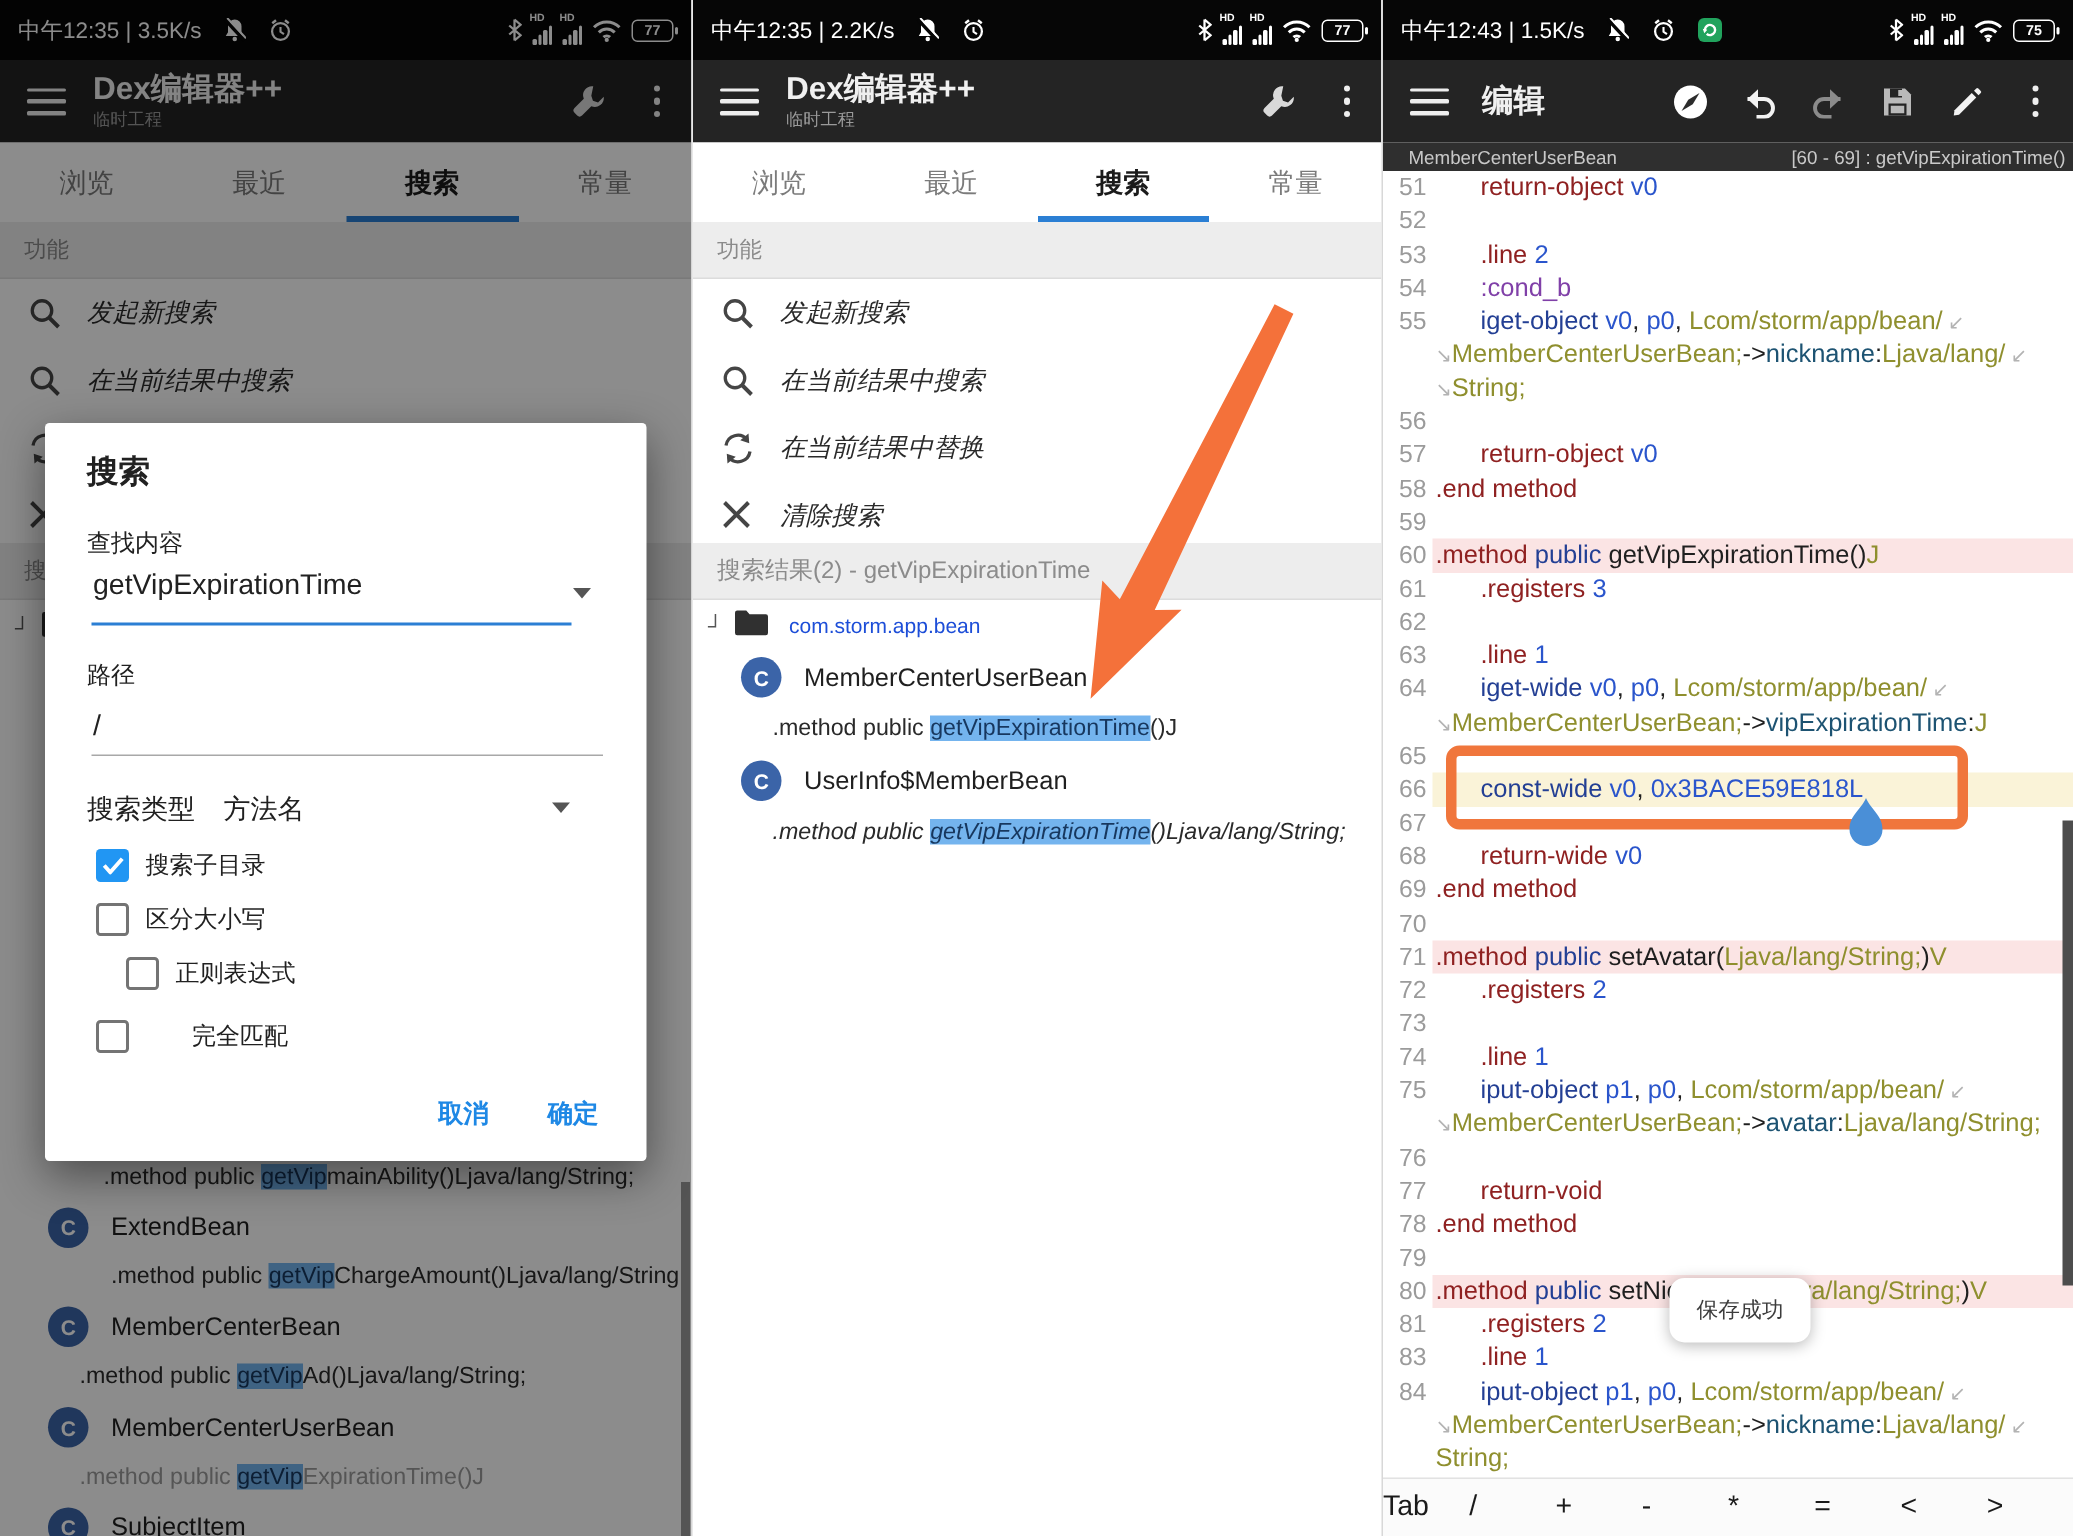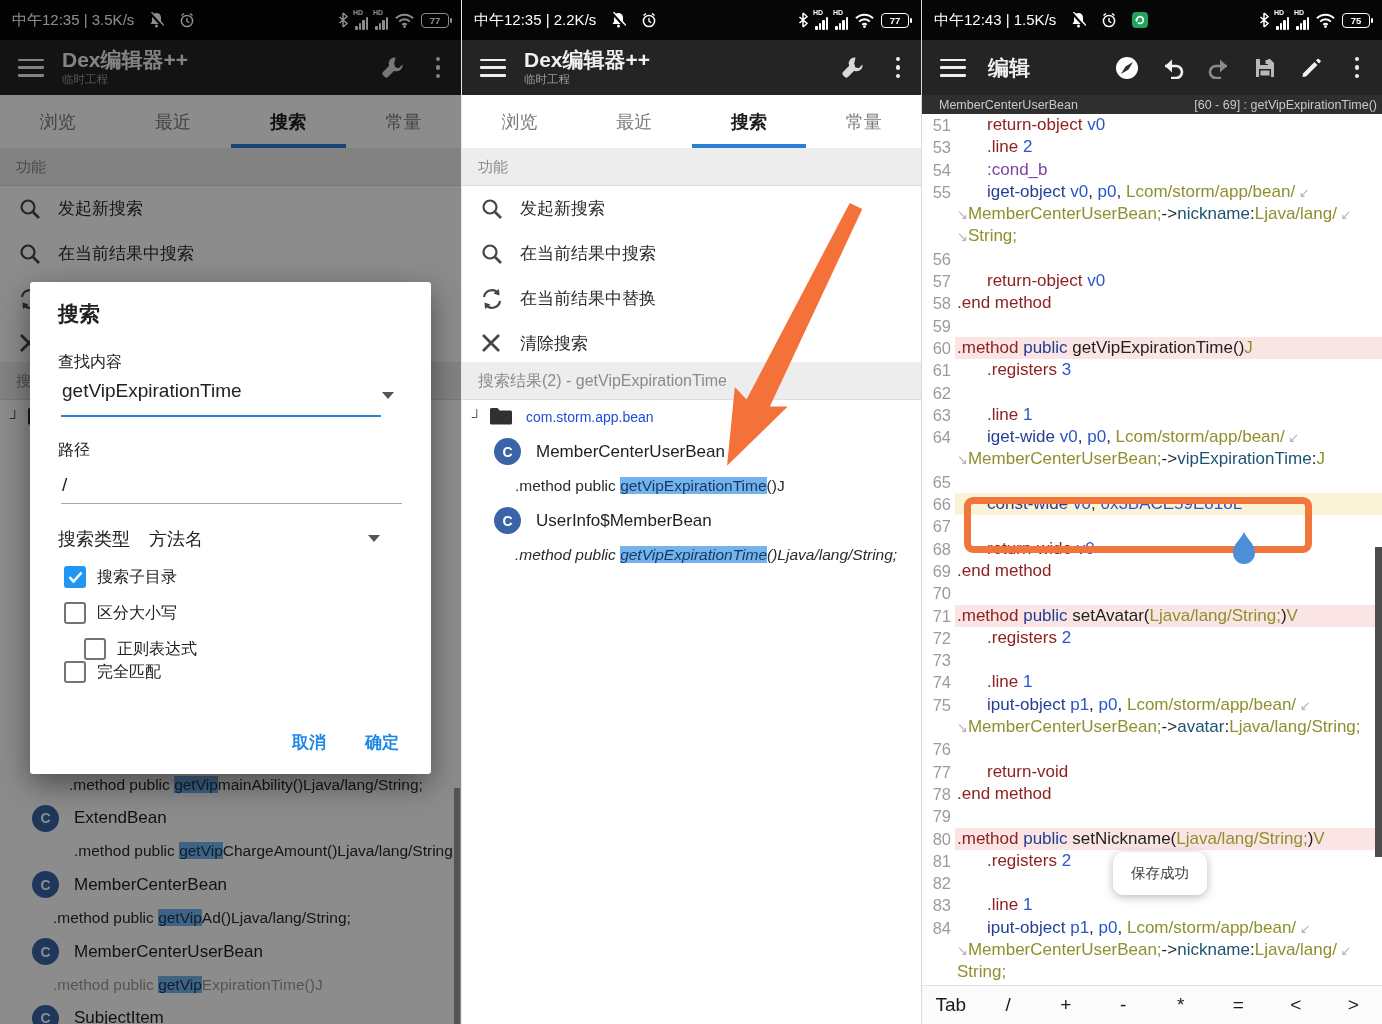--- a/index.html
+++ b/index.html
@@ -39,21 +39,21 @@
   
   .tabs { position:absolute; top:95px; left:0; right:0; height:53px; background:#fff; display:flex; }
   .tab { flex:1; display:flex; align-items:center; justify-content:center; font-size:18px; color:#7b7b7b; position:relative; }
   .tab.active { color:#1b1b1b; font-weight:bold; }
   .tab.active:after { content:""; position:absolute; left:0; right:0; bottom:0; height:4px; background:#2b7fd4; }
 
   
   .sechdr { position:absolute; left:0; right:0; height:38px; background:#ededed; color:#8b8b8b;
     font-size:15px; line-height:38px; padding-left:16px; border-bottom:1px solid #dcdcdc; }
   .menu { position:absolute; left:0; right:0; }
-  .mrow { height:45px; display:flex; align-items:center; }
+  .mrow { height:45px; display:flex; align-items:center;font-style:italic; }
   .mrow .mic { width:24px; height:24px; margin-left:18px; flex:none; }
   .mrow .mlb { margin-left:16px; font-size:17px; color:#2a2a2a; }
 
   
   .rrow { display:flex; align-items:center; }
   .rrow .expand { width:14px; margin-left:10px; color:#555; font-size:14px; }
   .rrow .cicon { width:27px; height:27px; border-radius:50%; background:#3b64a8; color:#fff; font-size:14px;
     font-weight:bold; display:flex; align-items:center; justify-content:center; flex:none; }
   .pkgname { margin-left:14px; font-size:14px; color:#1d4ed8; }
   .clsname { margin-left:15px; font-size:17px; color:#1f1f1f; }
@@ -93,21 +93,21 @@
   .tk-r { color:#8f2121; } .tk-k { color:#233f94; } .tk-b { color:#2a55cc; }
   .tk-t { color:#8f8f2e; } .tk-f { color:#1d5372; } .tk-l { color:#8040a8; }
   .tk-s { color:#1f1f1f; } .tk-w { color:#b3b3b3; font-size:13px; }
   .selbox { position:absolute; left:42px; top:497px; width:348px; height:56px; border:7px solid #f0763c; border-radius:9px; z-index:8; }
   .drop { position:absolute; left:308px; top:531px; z-index:9; }
   .codescroll { position:absolute; left:453px; top:547px; width:7px; height:310px; background:#4d4d4d; z-index:7; }
   .toast { position:absolute; left:191px; top:852px; background:#fff; border-radius:10px; padding:12px 18px;
     box-shadow:0 2px 10px rgba(0,0,0,.28); font-size:14.5px; color:#3c3c3c; z-index:10; }
   .symbar { position:absolute; top:985px; left:0; right:0; height:39px; background:#fbfbfb; border-top:1px solid #e2e2e2;
     display:flex; align-items:center; z-index:11; }
-  .sym { flex:1; text-align:center; font-size:19px; color:#1a1a1a; }
+  .sym { flex:1; text-align:left; font-size:19px; color:#1a1a1a; }
   .leftscroll { position:absolute; left:454px; top:788px; width:6px; height:236px; background:#9a9a9a; z-index:1; }
   .arrow-svg { position:absolute; inset:0; z-index:4; pointer-events:none; }
 </style>
 </head>
 <body>
 
 <div class="screen">
 
   <div class="panel" id="pL">
     <div class="statusbar">
@@ -294,21 +294,21 @@
             <span class="cblabel">搜索子目录</span>
           </div>
           <div class="cbrow" style="top: 316px;">
             <span class="cbbox off"></span>
             <span class="cblabel">区分大小写</span>
           </div>
           <div class="cbrow" style="top: 352px; padding-left: 20px;">
             <span class="cbbox off"></span>
             <span class="cblabel">正则表达式</span>
           </div>
-          <div class="cbrow" style="top: 375px;">
+          <div class="cbrow" style="top: 394px; gap: 31px;">
             <span class="cbbox off"></span>
             <span class="cblabel">完全匹配</span>
           </div>
         </div>
       <div class="dlg-btn" style="left:248px">取消</div>
       <div class="dlg-btn" style="left:321px">确定</div>
     </div>
   </div>
 
   <div class="panel" id="pM">
@@ -570,20 +570,24 @@
     <div class="crumbbar">
       <span>MemberCenterUserBean</span>
       <span>[60 - 69] : getVipExpirationTime()</span>
     </div>
     <div class="codearea" id="codeArea">
         <div class="crow">
           <span class="gut">51</span>
           <span class="ct pad"><span class="tk-r">return-object</span><span class="tk-s"> </span><span class="tk-b">v0</span></span>
         </div>
         <div class="crow">
+          <span class="gut">52</span>
+          <span class="ct"></span>
+        </div>
+        <div class="crow">
           <span class="gut">53</span>
           <span class="ct pad"><span class="tk-r">.line</span><span class="tk-s"> </span><span class="tk-b">2</span></span>
         </div>
         <div class="crow">
           <span class="gut">54</span>
           <span class="ct pad"><span class="tk-l">:cond_b</span></span>
         </div>
         <div class="crow">
           <span class="gut">55</span>
           <span class="ct pad"><span class="tk-k">iget-object</span><span class="tk-s"> </span><span class="tk-b">v0</span><span class="tk-s">, </span><span class="tk-b">p0</span><span class="tk-s">, </span><span class="tk-t">Lcom/storm/app/bean/</span><span class="tk-w"> ↙</span></span>
@@ -700,24 +704,20 @@
           <span class="ct"></span>
         </div>
         <div class="crow">
           <div class="bgfill bg-m"></div>
           <span class="gut">80</span>
           <span class="ct"><span class="tk-r">.method</span><span class="tk-s"> </span><span class="tk-k">public</span><span class="tk-s"> </span><span class="tk-s">setNickname(</span><span class="tk-t">Ljava/lang/String;</span><span class="tk-s">)</span><span class="tk-t">V</span></span>
         </div>
         <div class="crow">
           <span class="gut">81</span>
           <span class="ct pad"><span class="tk-r">.registers</span><span class="tk-s"> </span><span class="tk-b">2</span></span>
-        </div>
-        <div class="crow">
-          <span class="gut">82</span>
-          <span class="ct"></span>
         </div>
         <div class="crow">
           <span class="gut">83</span>
           <span class="ct pad"><span class="tk-r">.line</span><span class="tk-s"> </span><span class="tk-b">1</span></span>
         </div>
         <div class="crow">
           <span class="gut">84</span>
           <span class="ct pad"><span class="tk-k">iput-object</span><span class="tk-s"> </span><span class="tk-b">p1</span><span class="tk-s">, </span><span class="tk-b">p0</span><span class="tk-s">, </span><span class="tk-t">Lcom/storm/app/bean/</span><span class="tk-w"> ↙</span></span>
         </div>
         <div class="crow">

